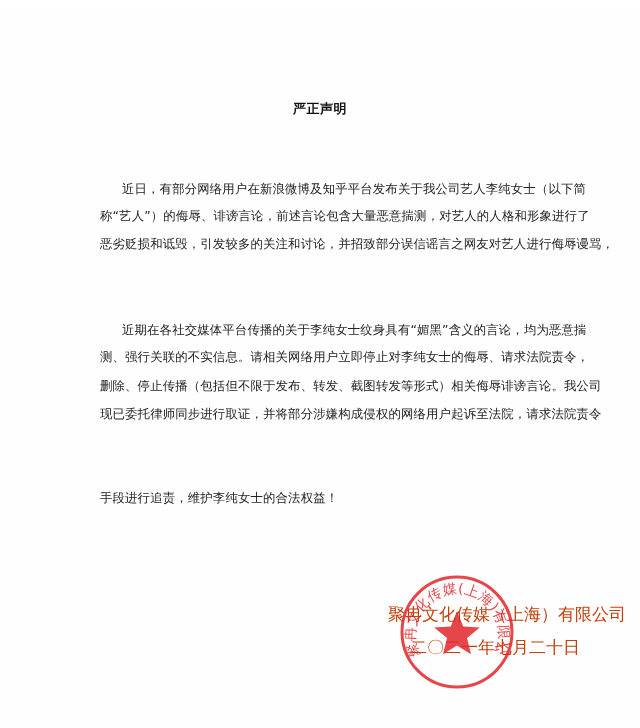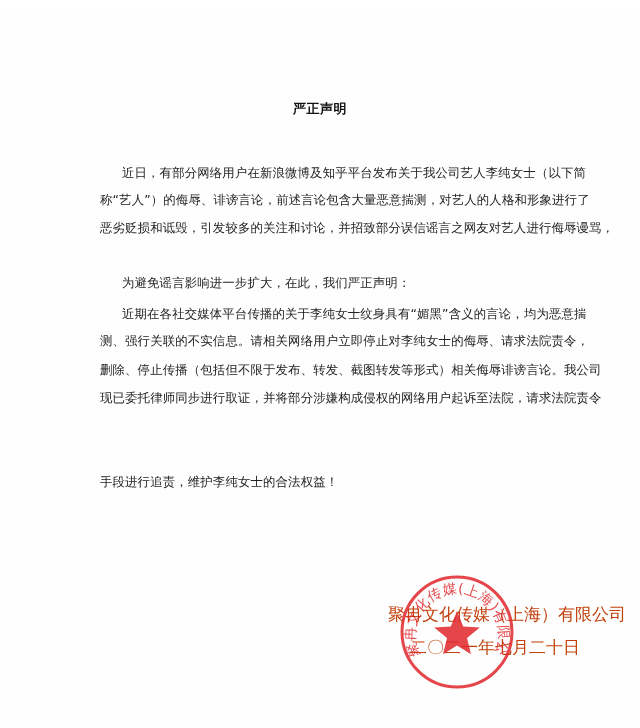--- a/index.html
+++ b/index.html
@@ -31,20 +31,21 @@
       letter-spacing: 0.5px;
       color: #111;
     }
     .line {
       position: absolute;
       left: 100px;
       white-space: nowrap;
       font-size: 12.4px;
       color: #222;
       letter-spacing: 0.15px;
+      margin-top: 16px;
     }
     .line.indent { left: 122px; }
     .signature {
       position: absolute;
       font-size: 17px;
       color: #c2410c;
       white-space: nowrap;
       z-index: 2;
     }
     .stamp {
@@ -61,21 +62,20 @@
 <body>
 
 <div class="page">
 
   <div class="title">严正声明</div>
 
   <div class="line indent" style="top:157px;">近日，有部分网络用户在新浪微博及知乎平台发布关于我公司艺人李纯女士（以下简</div>
   <div class="line" style="top:184px;">称“艺人”）的侮辱、诽谤言论，前述言论包含大量恶意揣测，对艺人的人格和形象进行了</div>
   <div class="line" style="top:212px;text-align:center;">恶劣贬损和诋毁，引发较多的关注和讨论，并招致部分误信谣言之网友对艺人进行侮辱谩骂，</div>
 
-  <div class="line indent" style="top:267px;">为避免谣言影响进一步扩大，在此，我们严正声明：</div>
 
   <div class="line indent" style="top:298px;">近期在各社交媒体平台传播的关于李纯女士纹身具有“媚黑”含义的言论，均为恶意揣</div>
   <div class="line" style="top:325px;">测、强行关联的不实信息。请相关网络用户立即停止对李纯女士的侮辱、请求法院责令，</div>
   <div class="line" style="top:354px;">删除、停止传播（包括但不限于发布、转发、截图转发等形式）相关侮辱诽谤言论。我公司</div>
   <div class="line" style="top:382px;">现已委托律师同步进行取证，并将部分涉嫌构成侵权的网络用户起诉至法院，请求法院责令</div>
   <div class="line" style="top:466px;">手段进行追责，维护李纯女士的合法权益！</div>
 
   <div class="signature" style="left:388px; top:595px;">聚冉文化传媒（上海）有限公司</div>
   <div class="signature" style="left:410px; top:628px;">二〇二一年七月二十日</div>
 

